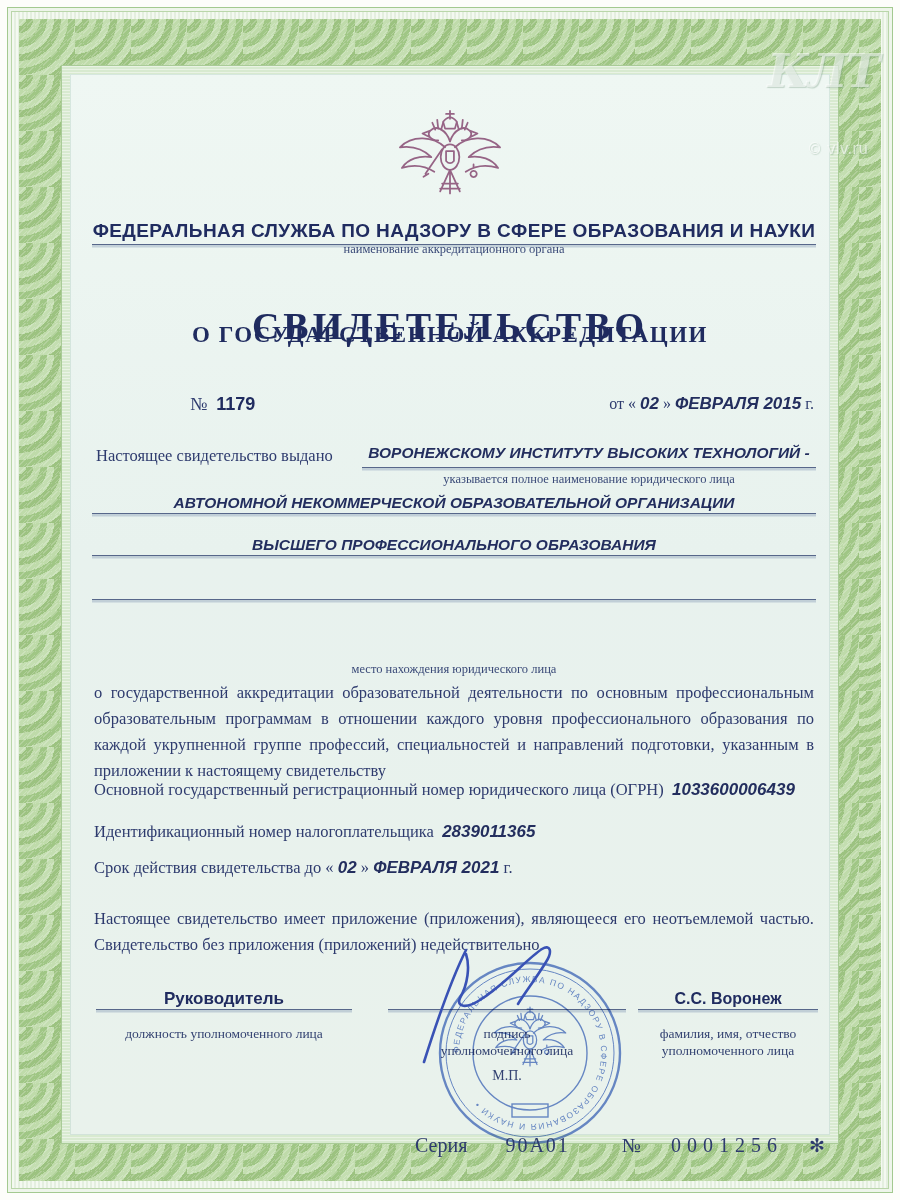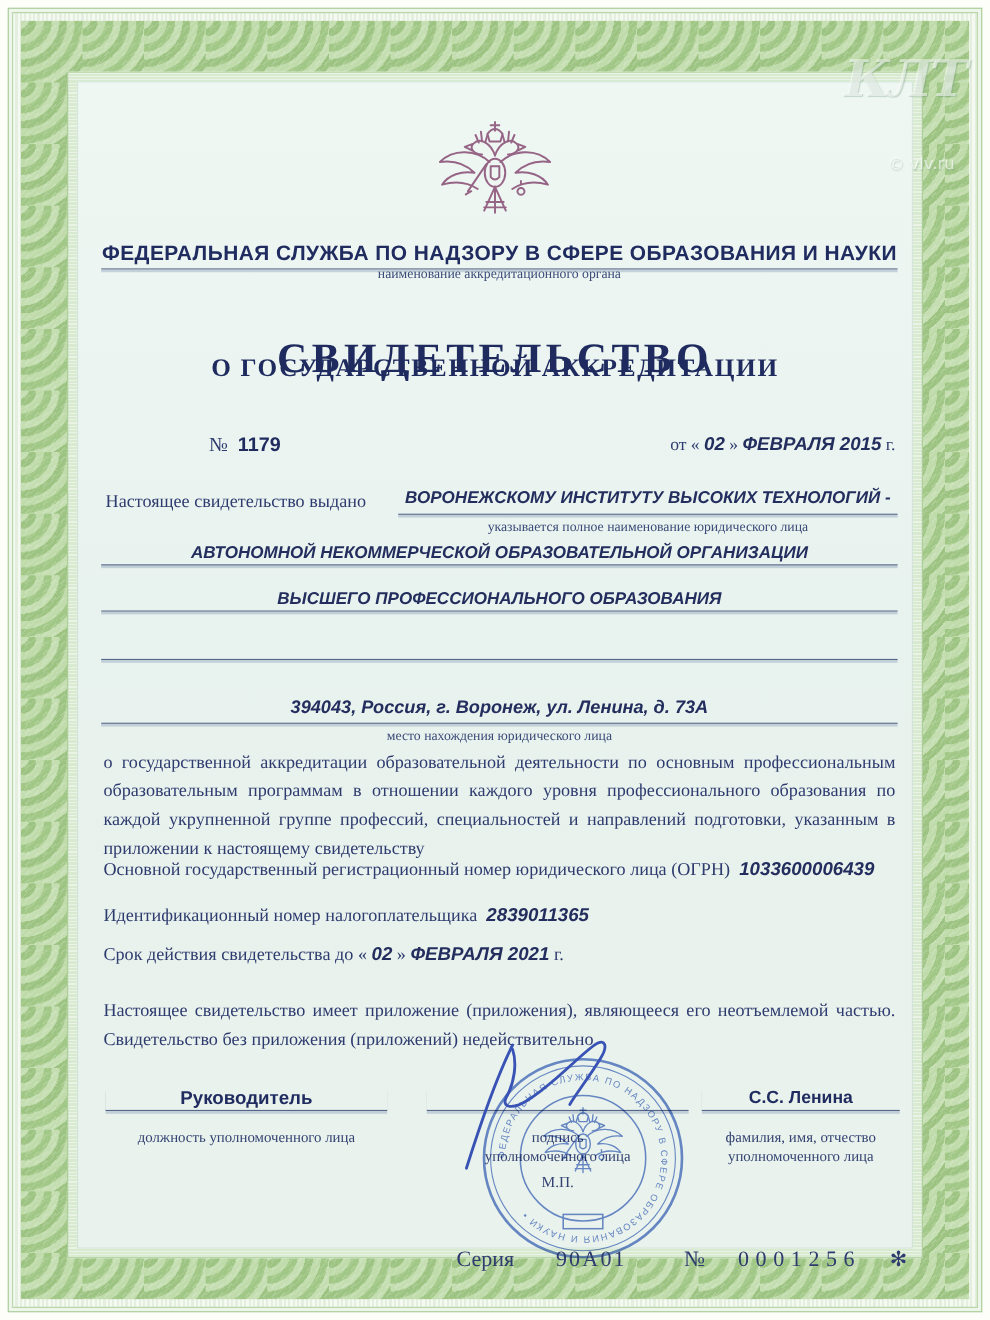--- a/index.html
+++ b/index.html
@@ -128,21 +128,20 @@
             <span class="bi d">ФЕВРАЛЯ 2015</span>
             <span>г.</span>
           </div>
 
           <div class="abs issued-label serif">Настоящее свидетельство выдано</div>
           <div class="abs name1 bi u">ВОРОНЕЖСКОМУ ИНСТИТУТУ ВЫСОКИХ ТЕХНОЛОГИЙ -</div>
           <div class="abs name1-cap serif cap center">указывается полное наименование юридического лица</div>
           <div class="abs line2 bi u">АВТОНОМНОЙ НЕКОММЕРЧЕСКОЙ ОБРАЗОВАТЕЛЬНОЙ ОРГАНИЗАЦИИ</div>
           <div class="abs line3 bi u">ВЫСШЕГО ПРОФЕССИОНАЛЬНОГО ОБРАЗОВАНИЯ</div>
           <div class="abs line4 u"></div>
-          <div class="abs addr bi u">394043, Россия, г. Воронеж, ул. Ленина, д. 73А</div>
           <div class="abs addr-cap serif cap center">место нахождения юридического лица</div>
 
           <div class="abs para1 serif">о государственной аккредитации образовательной деятельности по основным профессиональным образовательным программам в отношении каждого уровня профессионального образования по каждой укрупненной группе профессий, специальностей и направлений подготовки, указанным в приложении к настоящему свидетельству</div>
 
           <div class="abs row-ogrn serif">
             <span>Основной государственный регистрационный номер юридического лица (ОГРН)</span>&nbsp;
             <span class="bi val">1033600006439</span>
           </div>
           <div class="abs row-inn serif">
             <span>Идентификационный номер налогоплательщика</span>&nbsp;
@@ -162,21 +161,21 @@
             <div class="sig-name sansb u">Руководитель</div>
             <div class="sig-cap serif">должность уполномоченного лица</div>
           </div>
           <div class="abs sig-col sig-mid">
             <div class="sig-name u"></div>
             <div class="sig-cap serif">подпись</div>
             <div class="sig-cap serif" style="margin-top:0">уполномоченного лица</div>
             <div class="mp serif">М.П.</div>
           </div>
           <div class="abs sig-col sig-right">
-            <div class="sig-name-sm sansb u">С.С. Ленина</div>
+            <div class="sig-name-sm sansb u">С.С. Воронеж</div>
             <div class="sig-cap serif">фамилия, имя, отчество</div>
             <div class="sig-cap serif" style="margin-top:0">уполномоченного лица</div>
           </div>
 
           <svg class="abs seal" viewBox="0 0 190 190" xmlns="http://www.w3.org/2000/svg">
             <circle cx="95" cy="95" r="90" fill="none" stroke="currentColor" stroke-width="2.4"></circle>
             <circle cx="95" cy="95" r="84" fill="none" stroke="currentColor" stroke-width="1"></circle>
             <circle cx="95" cy="95" r="57" fill="none" stroke="currentColor" stroke-width="1.4"></circle>
             <defs>
               <path id="ringpath" d="M95,95 m-71,0 a71,71 0 1,1 142,0 a71,71 0 1,1 -142,0"></path>

